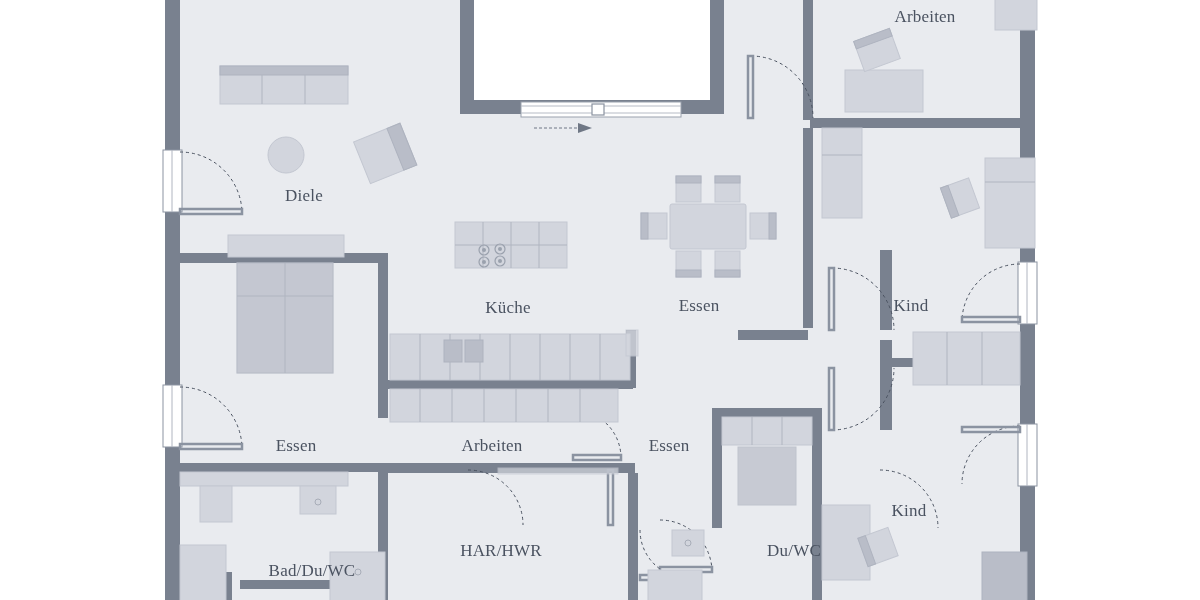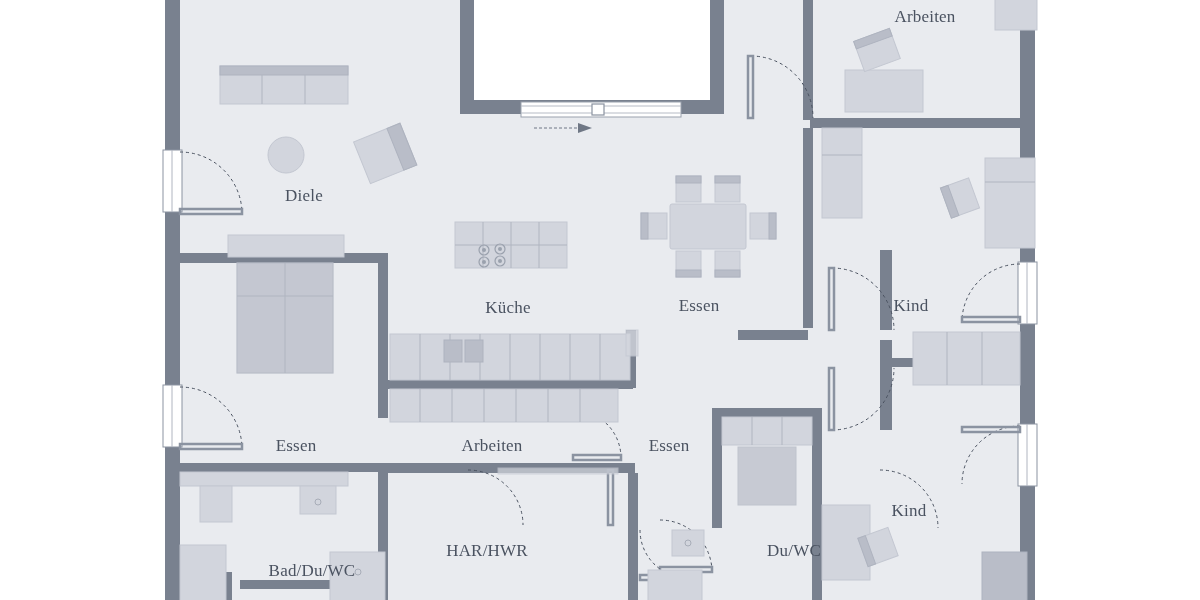--- a/index.html
+++ b/index.html
@@ -375,16 +375,16 @@
   <div class="roomlabel" style="left:304px;top:196px">Diele</div>
   <div class="roomlabel" style="left:508px;top:308px">Küche</div>
   <div class="roomlabel" style="left:699px;top:306px">Essen</div>
   <div class="roomlabel" style="left:925px;top:17px">Arbeiten</div>
   <div class="roomlabel" style="left:911px;top:306px">Kind</div>
   <div class="roomlabel" style="left:909px;top:511px">Kind</div>
   <div class="roomlabel" style="left:296px;top:446px">Essen</div>
   <div class="roomlabel" style="left:492px;top:446px">Arbeiten</div>
   <div class="roomlabel" style="left:669px;top:446px">Essen</div>
   <div class="roomlabel" style="left:312px;top:571px">Bad/Du/WC</div>
-  <div class="roomlabel" style="left:487px;top:551px">HAR/HWR</div>
+  <div class="roomlabel" style="left:501px;top:551px">HAR/HWR</div>
   <div class="roomlabel" style="left:794px;top:551px">Du/WC</div>
 
 </div>
 
 </body></html>

